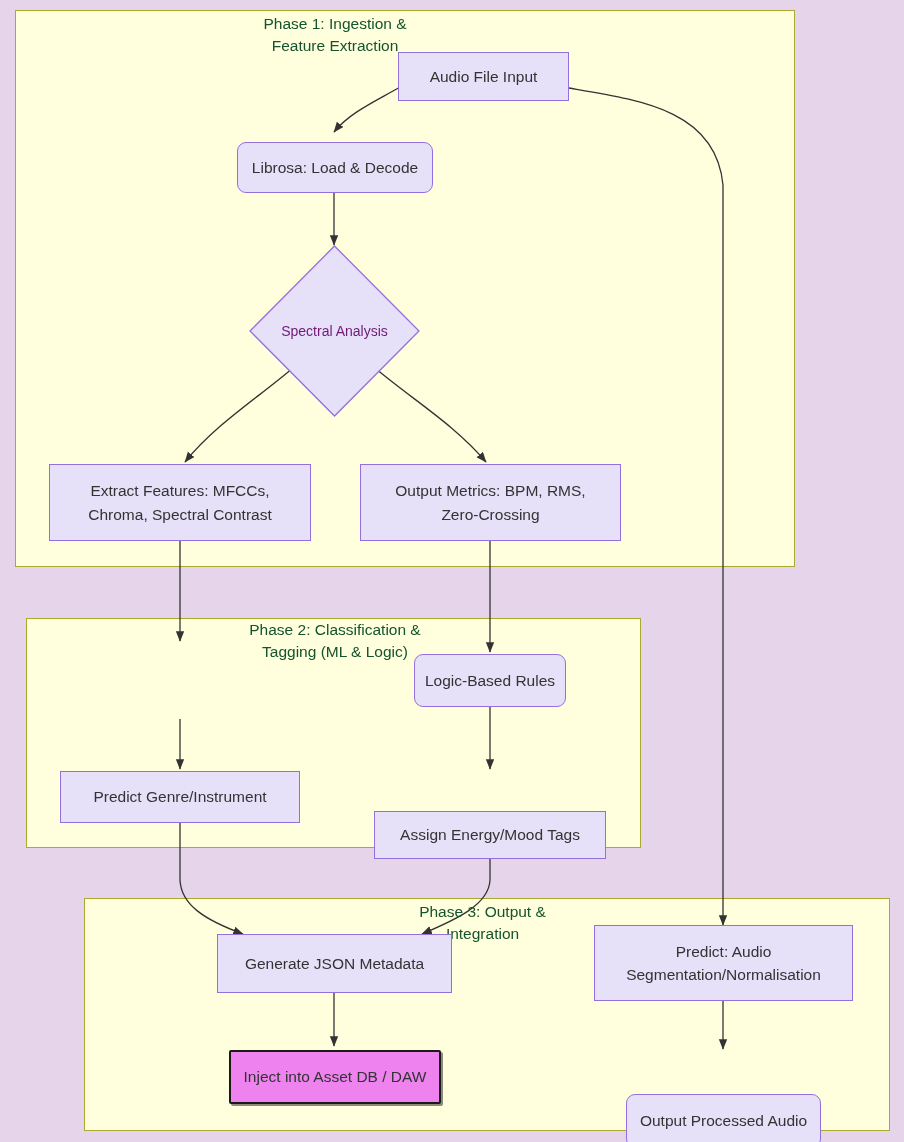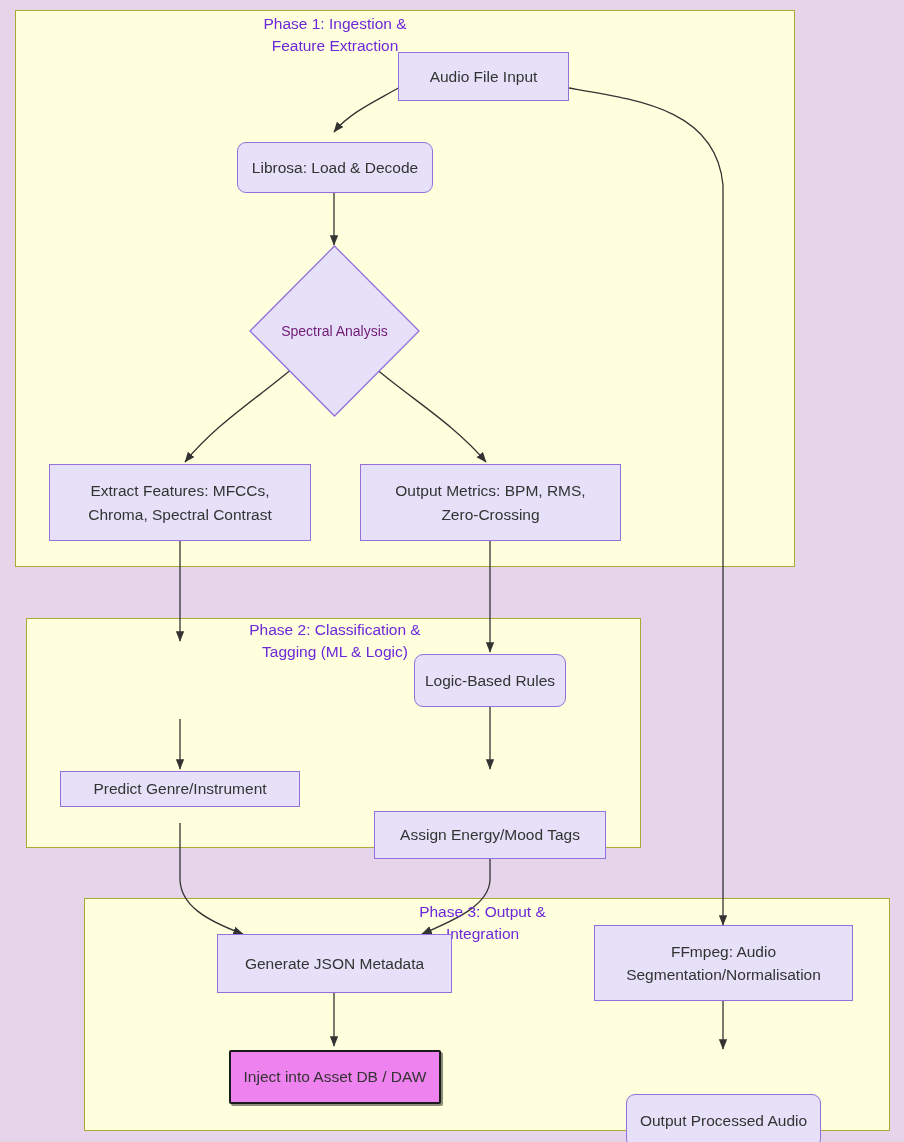--- a/index.html
+++ b/index.html
@@ -26,21 +26,21 @@
   .cluster {
     position: absolute;
     background: #ffffde;
     border: 1.4px solid #aaaa33;
     box-sizing: border-box;
   }
   .cluster-title {
     position: absolute;
     text-align: center;
     font-size: 15.5px;
-    color: #6d28d9;
+    color: #14532d;
     line-height: 1.45;
     white-space: pre-line;
     pointer-events: none;
   }
   .node {
     position: absolute;
     box-sizing: border-box;
     background: #e6e1f9;
     border: 1.3px solid #9370db;
     display: flex;
@@ -141,26 +141,26 @@
 
   <div class="node sharp" style="left:49px; top:464px; width:262px; height:77px;">Extract Features: MFCCs,
 Chroma, Spectral Contrast</div>
 
   <div class="node sharp" style="left:360px; top:464px; width:261px; height:77px;">Output Metrics: BPM, RMS,
 Zero-Crossing</div>
 
 
   <div class="node rounded" style="left:414px; top:654px; width:152px; height:53px;">Logic-Based Rules</div>
 
-  <div class="node sharp" style="left:60px; top:771px; width:240px; height:36px;">Predict Genre/Instrument</div>
+  <div class="node sharp" style="left:60px; top:771px; width:240px; height:52px;">Predict Genre/Instrument</div>
 
   <div class="node sharp" style="left:374px; top:771px; width:232px; height:48px;margin-top:40px;">Assign Energy/Mood Tags</div>
 
   <div class="node sharp" style="left:217px; top:934px; width:235px; height:59px;">Generate JSON Metadata</div>
 
-  <div class="node sharp" style="left:594px; top:925px; width:259px; height:76px;">FFmpeg: Audio
+  <div class="node sharp" style="left:594px; top:925px; width:259px; height:76px;">Predict: Audio
 Segmentation/Normalisation</div>
 
   <div class="node highlight" style="left:229px; top:1050px; width:212px; height:54px;">Inject into Asset DB / DAW</div>
 
   <div class="node rounded" style="left:626px; top:1094px; width:195px; height:54px;">Output Processed Audio</div>
 
 </div>
 
 </body></html>

